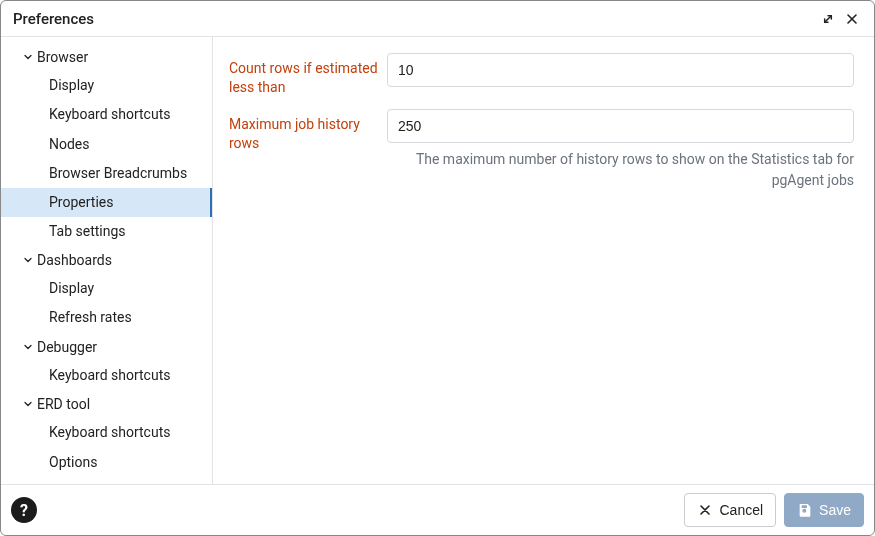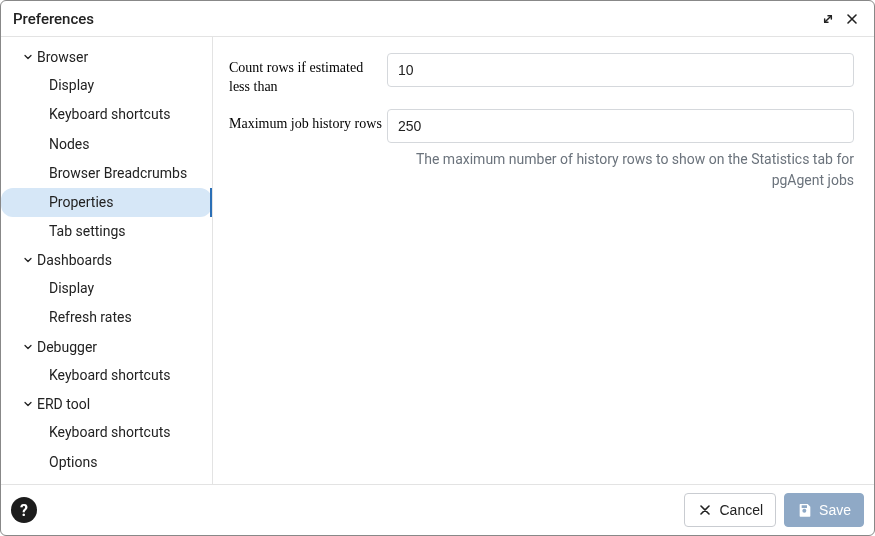--- a/index.html
+++ b/index.html
@@ -66,21 +66,20 @@
 }
 .tree-children { }
 .tree-item {
   padding: 3px 0 3px 48px;
   line-height: 1.65;
   cursor: pointer;
   position: relative;
 }
 .tree-item.selected {
   background: #d6e7f7;
-  border-radius: 12px;
 }
 .tree-item.selected::after {
   content: "";
   position: absolute;
   right: -1px;
   top: 0; bottom: 0;
   width: 3px;
   background: #2b6fb6;
 }
 .content {
@@ -89,23 +88,22 @@
   overflow-y: auto;
 }
 .form-row {
   display: flex;
   align-items: flex-start;
   margin-bottom: 12px;
 }
 .form-label {
   width: 158px;
   padding-top: 6px;
-  color: #000000;
+  color: #c2410c;
   line-height: 1.35;
-  font-family: Liberation Serif, serif;
 }
 .form-field {
   flex: 1;
 }
 .form-field input[type="text"] {
   width: 100%;
   height: 34px;
   border: 1px solid #d5d8dc;
   border-radius: 4px;
   padding: 0 10px;

